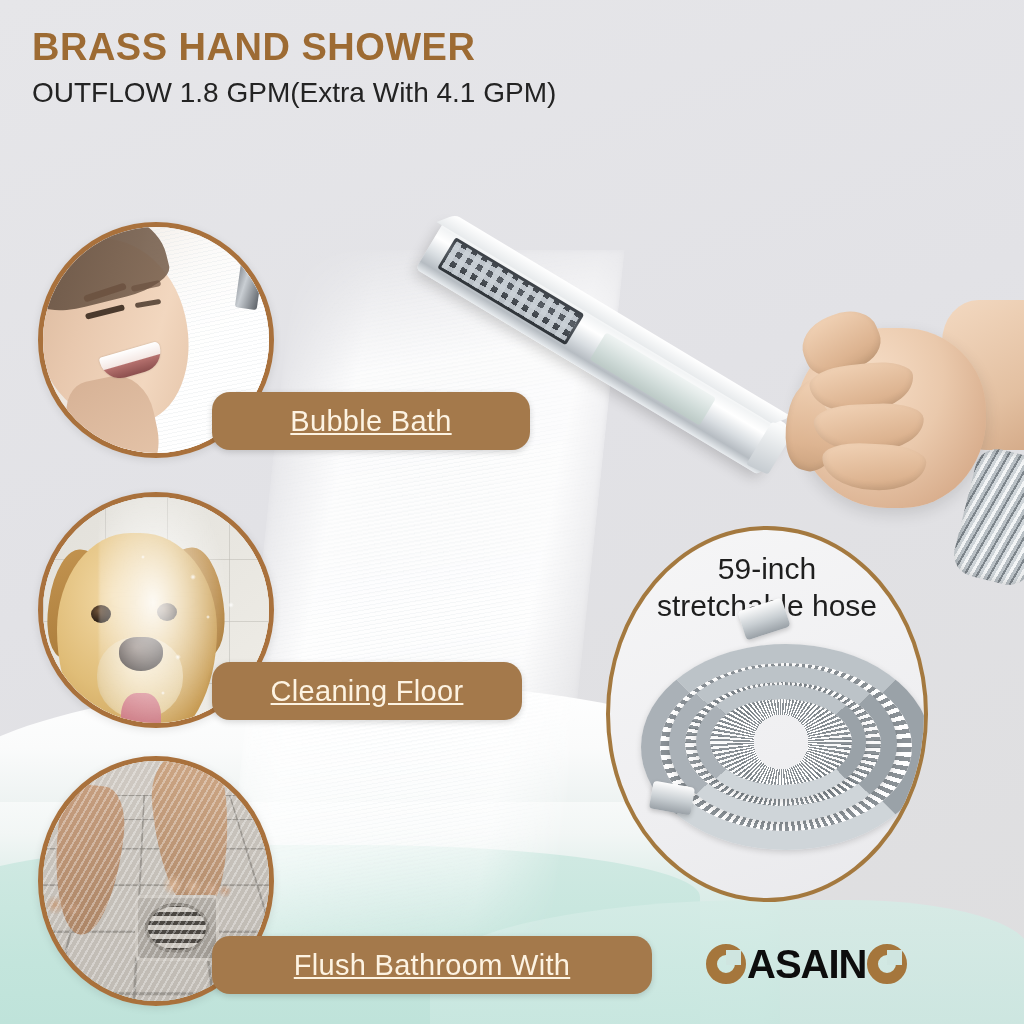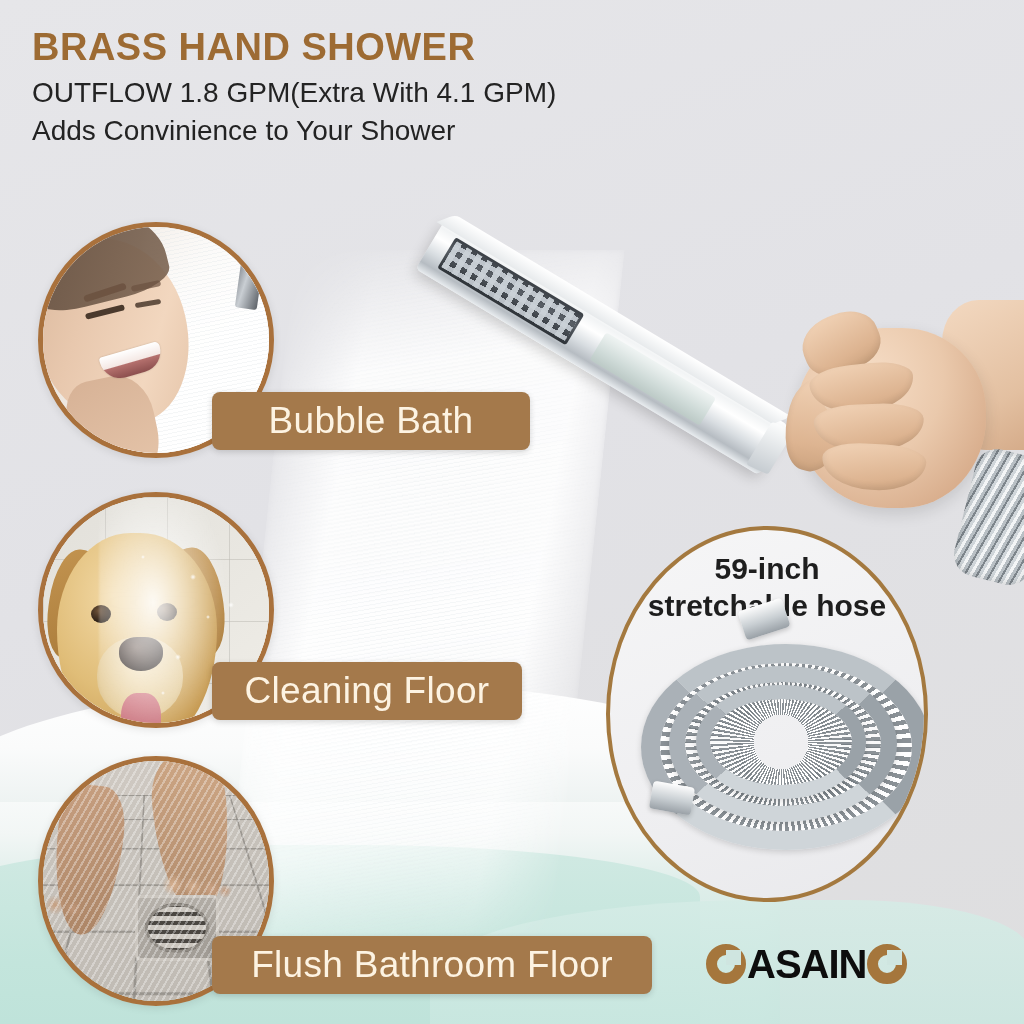--- a/index.html
+++ b/index.html
@@ -173,24 +173,24 @@
         radial-gradient(circle 11px at 12px 16px,#d6b191,transparent),
         radial-gradient(circle 10px at 32px 18px,#d0aa8a,transparent),
         radial-gradient(circle 9px at 50px 20px,#c9a183,transparent),
         radial-gradient(circle 7px at 64px 22px,#c2997c,transparent);}
   .f-toes2{position:absolute;left:-2px;top:128px;width:60px;height:32px;
       background:
         radial-gradient(circle 10px at 14px 16px,#c79f80,transparent),
         radial-gradient(circle 8px at 32px 20px,#bf9678,transparent);}
 
   
-  .badge{position:absolute;background:#a4794b;border-radius:8px;
+  .badge{position:absolute;background:#a4794b;border-radius:18px;
          color:#fdf3e2;display:flex;align-items:center;justify-content:center;
-         font-size:37px;letter-spacing:.3px;
-         box-shadow:0 2px 6px rgba(0,0,0,.16);padding:0 22px;box-sizing:border-box;}
+         font-size:29px;letter-spacing:.3px;
+         box-shadow:0 2px 6px rgba(0,0,0,.16);padding:0 22px;box-sizing:border-box;text-decoration:underline;}
   .b1{left:212px;top:392px;width:318px;height:58px;}
   .b2{left:212px;top:662px;width:310px;height:58px;}
   .b3{left:212px;top:936px;width:440px;height:58px;}
 
   
   .wand-wrap{position:absolute;left:400px;top:185px;width:470px;height:290px;}
   .wand{position:absolute;left:30px;top:30px;width:400px;height:60px;
         transform:rotate(31deg);transform-origin:0 50%;}
   .wand-body{position:absolute;left:0;top:0;width:400px;height:58px;
         background:linear-gradient(180deg,#ffffff 0%,#f2f4f5 16%,#ffffff 34%,#d8dde1 62%,#b6bcc2 84%,#e8ecef 100%);
@@ -241,21 +241,21 @@
       background:repeating-linear-gradient(106deg,
          #f3f5f6 0 3px,#b9c0c5 3px 6px,#7e868c 6px 8px,#cfd5d9 8px 11px);
       border-radius:22px;box-shadow:inset 0 0 10px rgba(0,0,0,.18);}
 
   
   .hose-circle{position:absolute;left:606px;top:526px;width:322px;height:376px;
       border:4px solid #a4793f;border-radius:50%;
       background:linear-gradient(160deg,#f6f6f7 0%,#efeff1 60%,#e9e9ec 100%);
       overflow:hidden;box-sizing:border-box;}
   .hose-cap{position:absolute;left:0;top:20px;width:100%;text-align:center;
-      font-size:30px;color:#1e1e1e;line-height:1.24;font-weight:bold;}
+      font-size:30px;color:#1e1e1e;line-height:1.24;}
   .coil{position:absolute;left:50%;top:198px;transform:translateX(-50%);}
   .ring{position:absolute;border-radius:50%;border-style:solid;
       border-color:#bcc3c8 #9aa2a8 #cfd5d9 #aab1b7;
       background:transparent;
       box-shadow:0 2px 6px rgba(0,0,0,.15);}
   .ring::after{content:"";position:absolute;inset:0;border-radius:50%;
       background:repeating-conic-gradient(from 0deg,
           rgba(255,255,255,.95) 0deg 2.2deg, rgba(120,128,134,.85) 2.2deg 4.4deg);
       -webkit-mask:radial-gradient(circle,transparent calc(50% - var(--t)),#000 calc(50% - var(--t)));
               mask:radial-gradient(circle,transparent calc(50% - var(--t)),#000 calc(50% - var(--t)));}
@@ -287,21 +287,20 @@
   <div class="tub-rim"></div>
   <div class="tub-water"></div>
   <div class="tub-water2"></div>
 
   <div class="spray"></div>
   <div class="spray-lines"></div>
 
   <div class="header">
     <h1 class="h-title">BRASS HAND SHOWER</h1>
     <p class="h-sub">OUTFLOW 1.8 GPM(Extra With 4.1 GPM)</p>
-    <p class="h-sub">Adds Convinience to Your Shower</p>
   </div>
 
   <div class="wand-wrap">
     <div class="wand">
       <div class="wand-body"></div>
       <div class="wand-top"></div>
       <div class="wand-face">
         <div class="wand-jets"></div>
       </div>
       <div class="wand-grip"></div>
@@ -361,21 +360,21 @@
       <div class="f-foot-l"></div>
       <div class="f-foot-r"></div>
       <div class="f-toes"></div>
       <div class="f-toes2"></div>
       <div class="f-drain">
         <div class="f-grate"></div>
       </div>
       <div class="f-wet"></div>
     </div>
   </div>
-  <div class="badge b3">Flush Bathroom Floor</div>
+  <div class="badge b3">Flush Bathroom With</div>
 
   <div class="hose-circle">
     <div class="hose-cap">
       <div>59-inch</div>
       <div>stretchable hose</div>
     </div>
     <div class="coil">
       <div class="ring r1"></div>
       <div class="ring r2"></div>
       <div class="ring r3"></div>

